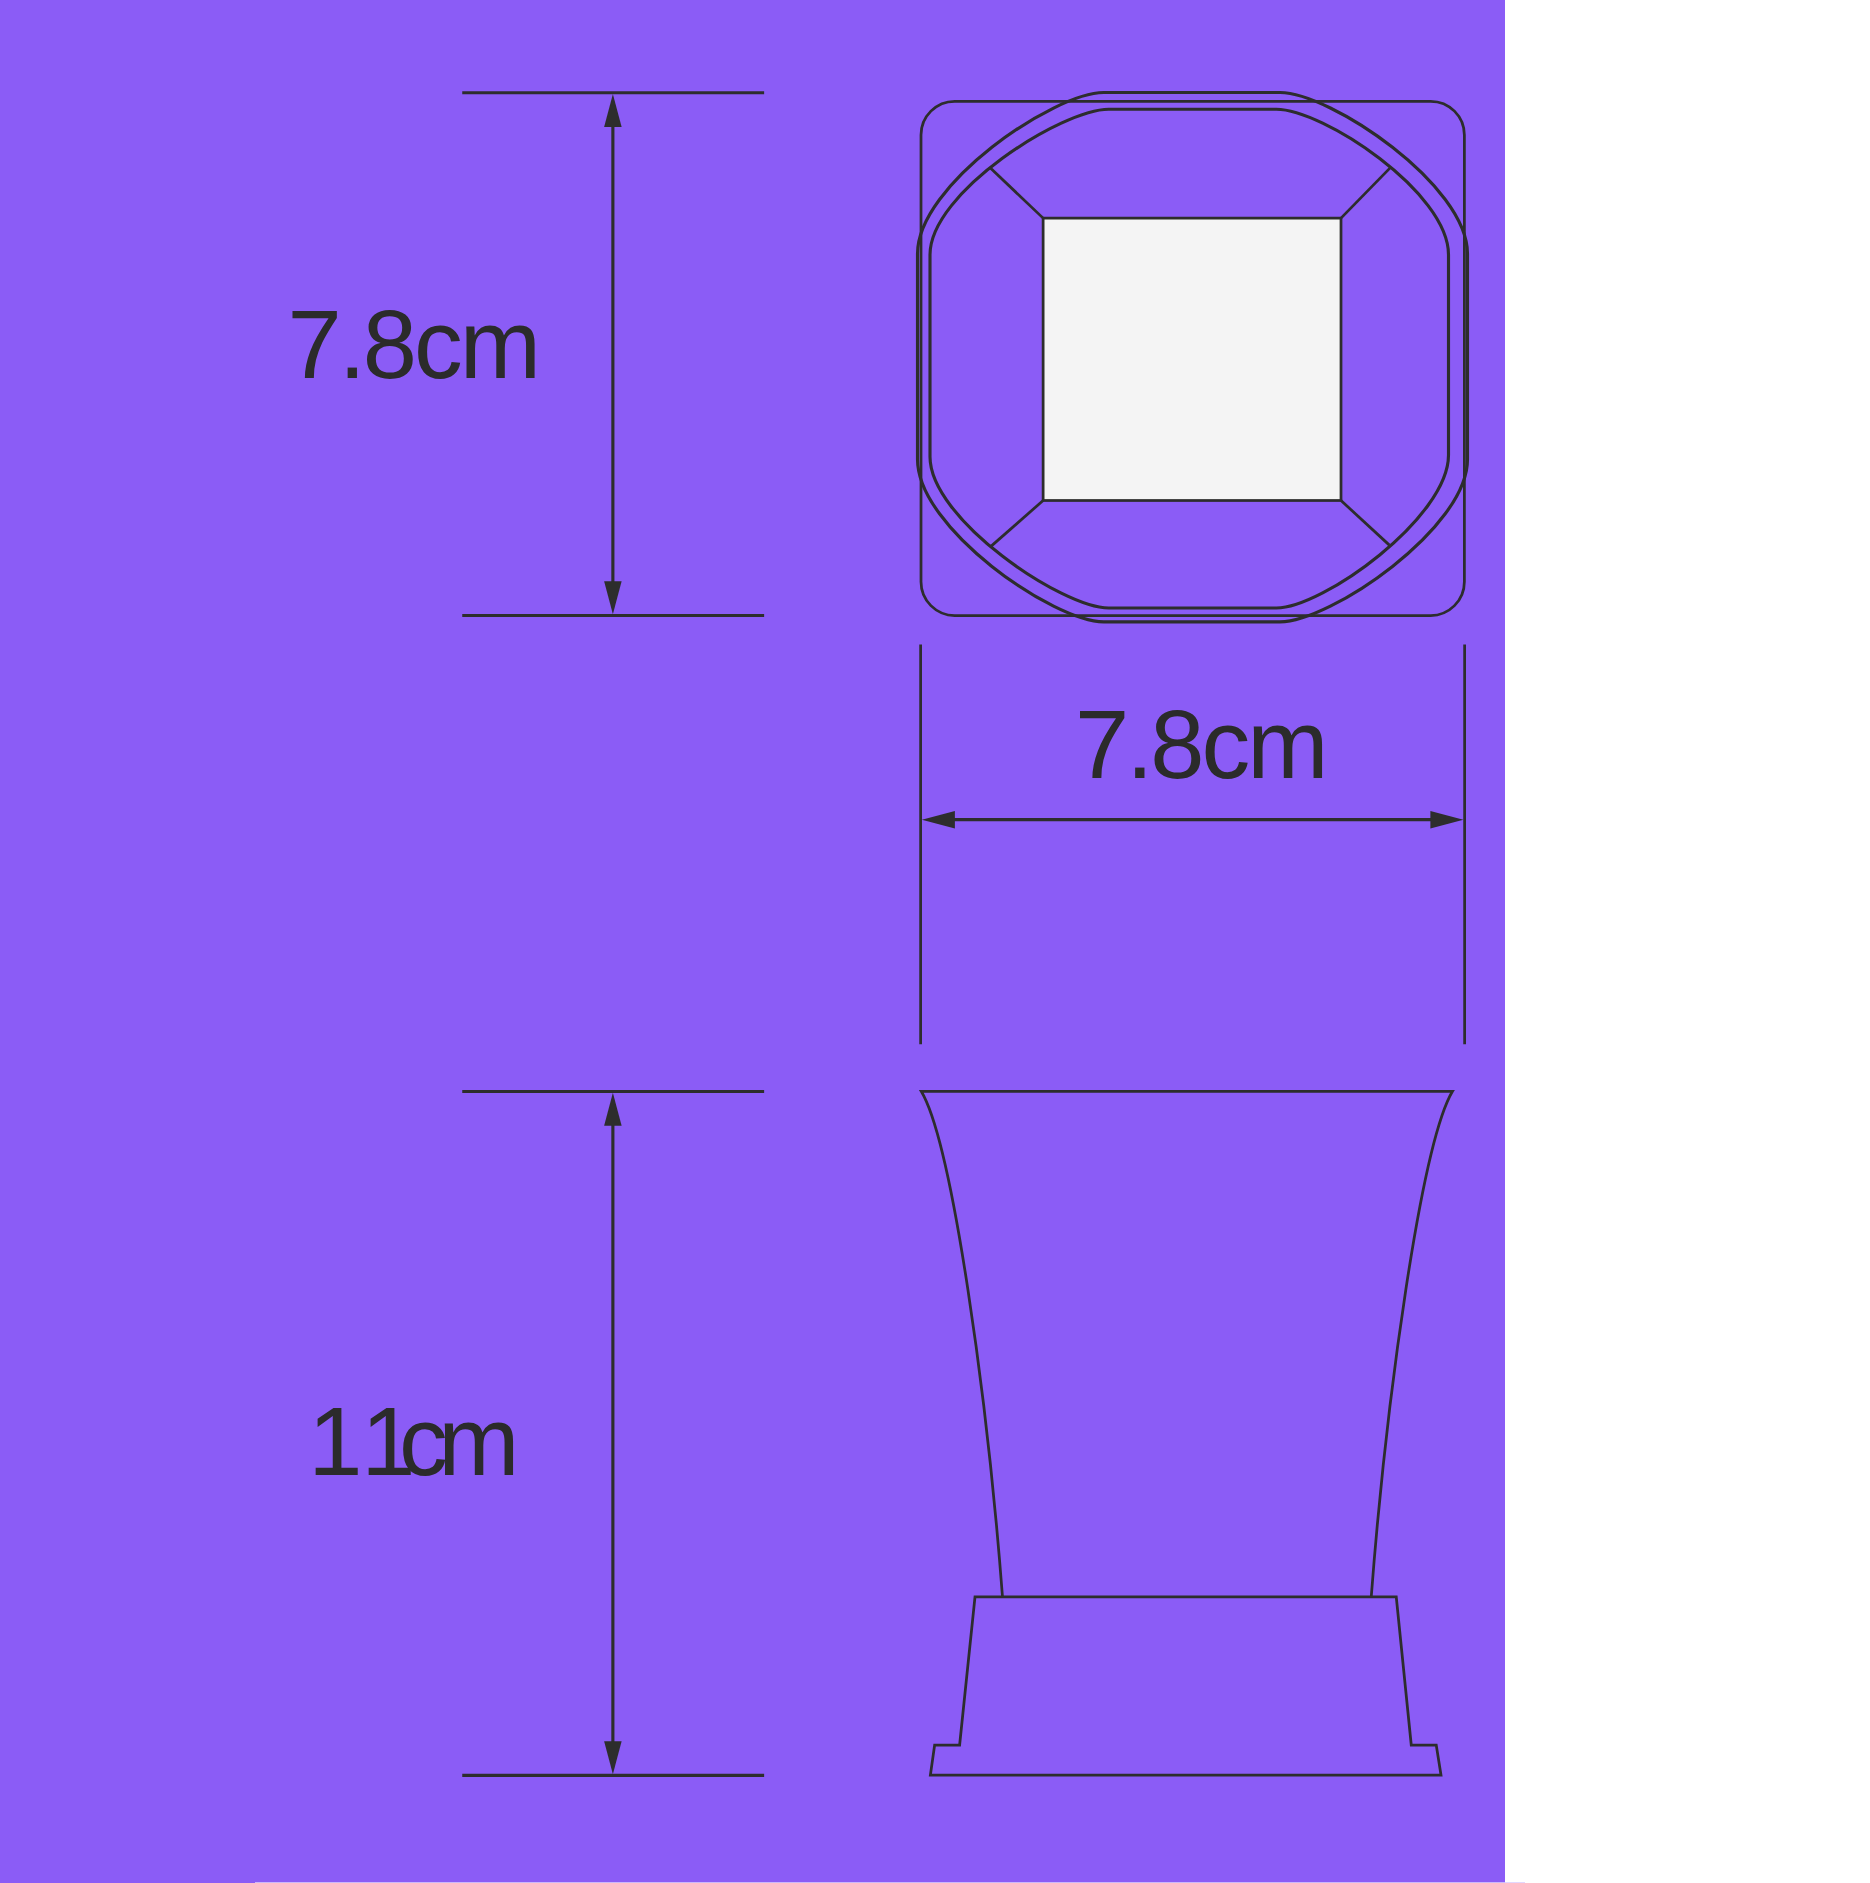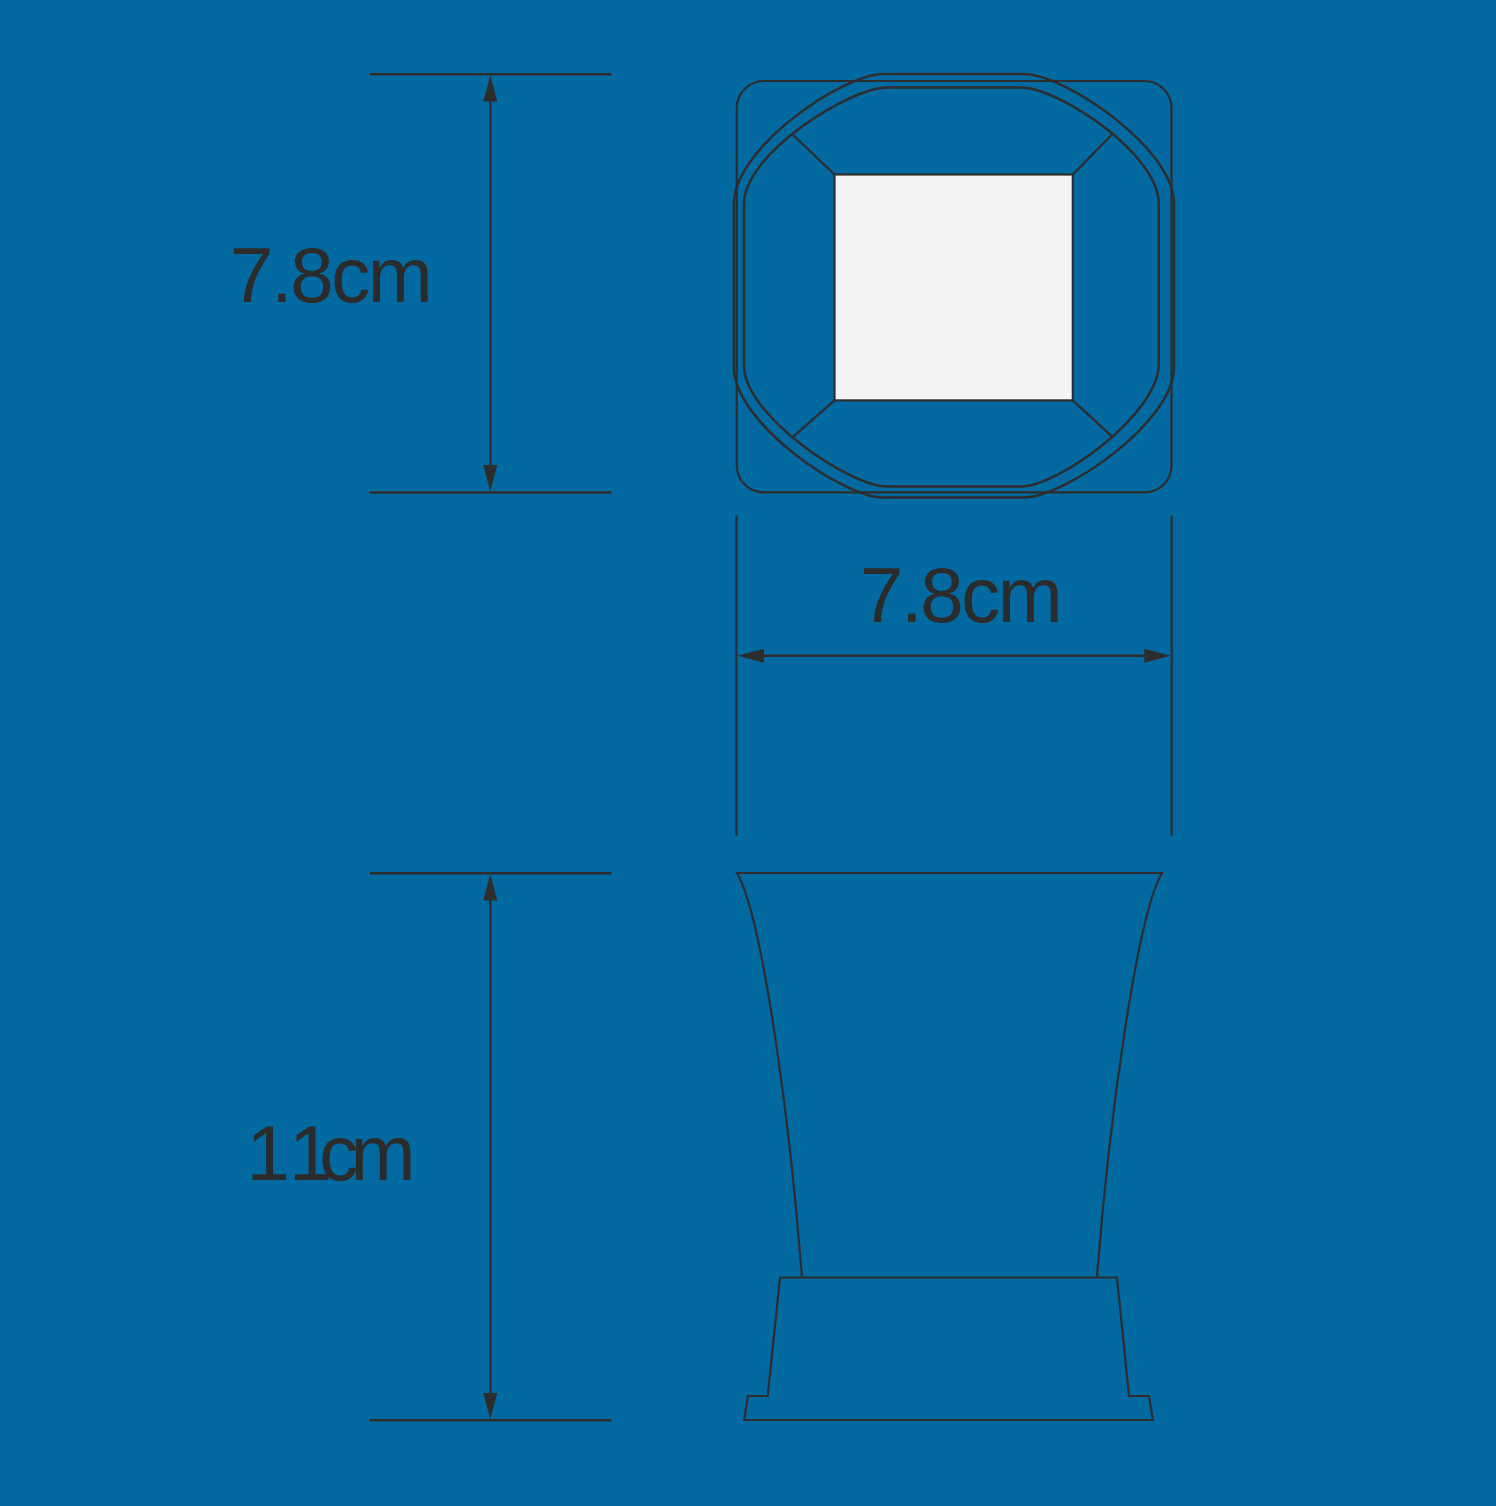--- a/index.html
+++ b/index.html
@@ -1,16 +1,16 @@
 <!DOCTYPE html>
 <html><head>
 <meta charset="utf-8">
 <style>
   html,body{margin:0;padding:0;background:#ffffff;}
-  .page{position:relative;width:1496px;height:1506px;background:#0369a1;overflow:hidden;}
+  .page{position:relative;width:1204px;height:1506px;background:#8b5cf6;overflow:hidden;}
   svg{position:absolute;left:0;top:0;}
   text{font-family:"Liberation Sans",sans-serif;fill:#2b2b2b;}
 </style>
 </head>
 <body>
 <div class="page">
 <svg width="1496" height="1506" viewBox="0 0 1496 1506" fill="none">
   <g stroke="#2d2d2d" stroke-width="2.2" fill="none">
 
     <rect x="736.8" y="81" width="434.7" height="411.4" rx="27" ry="27"></rect>

